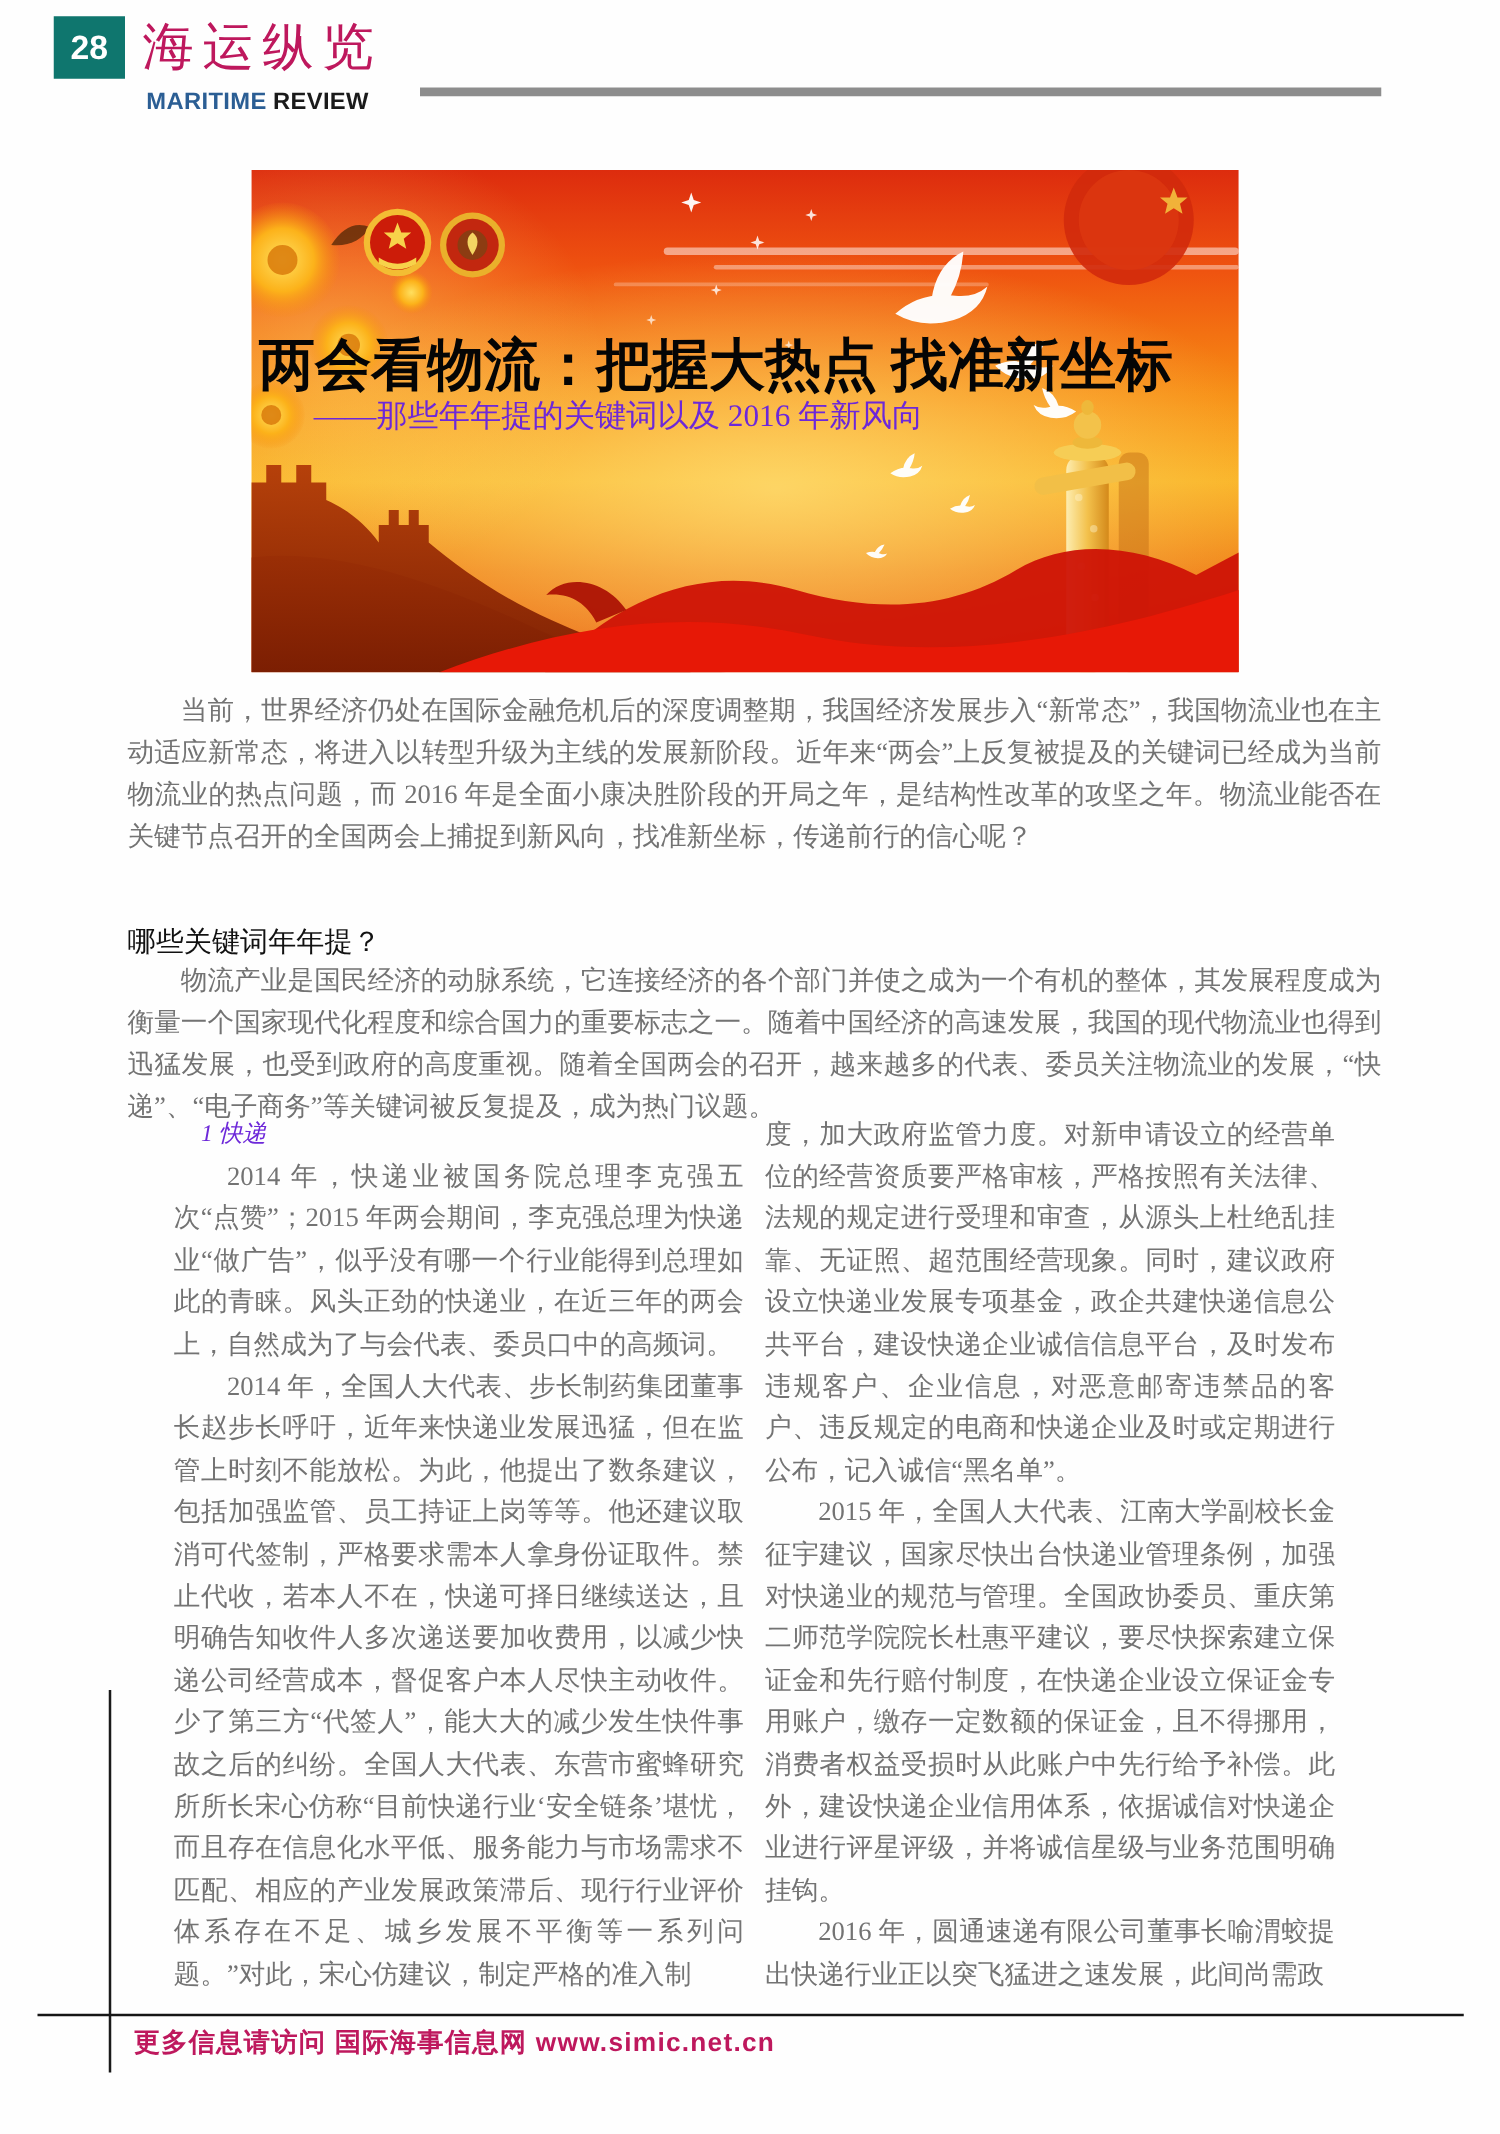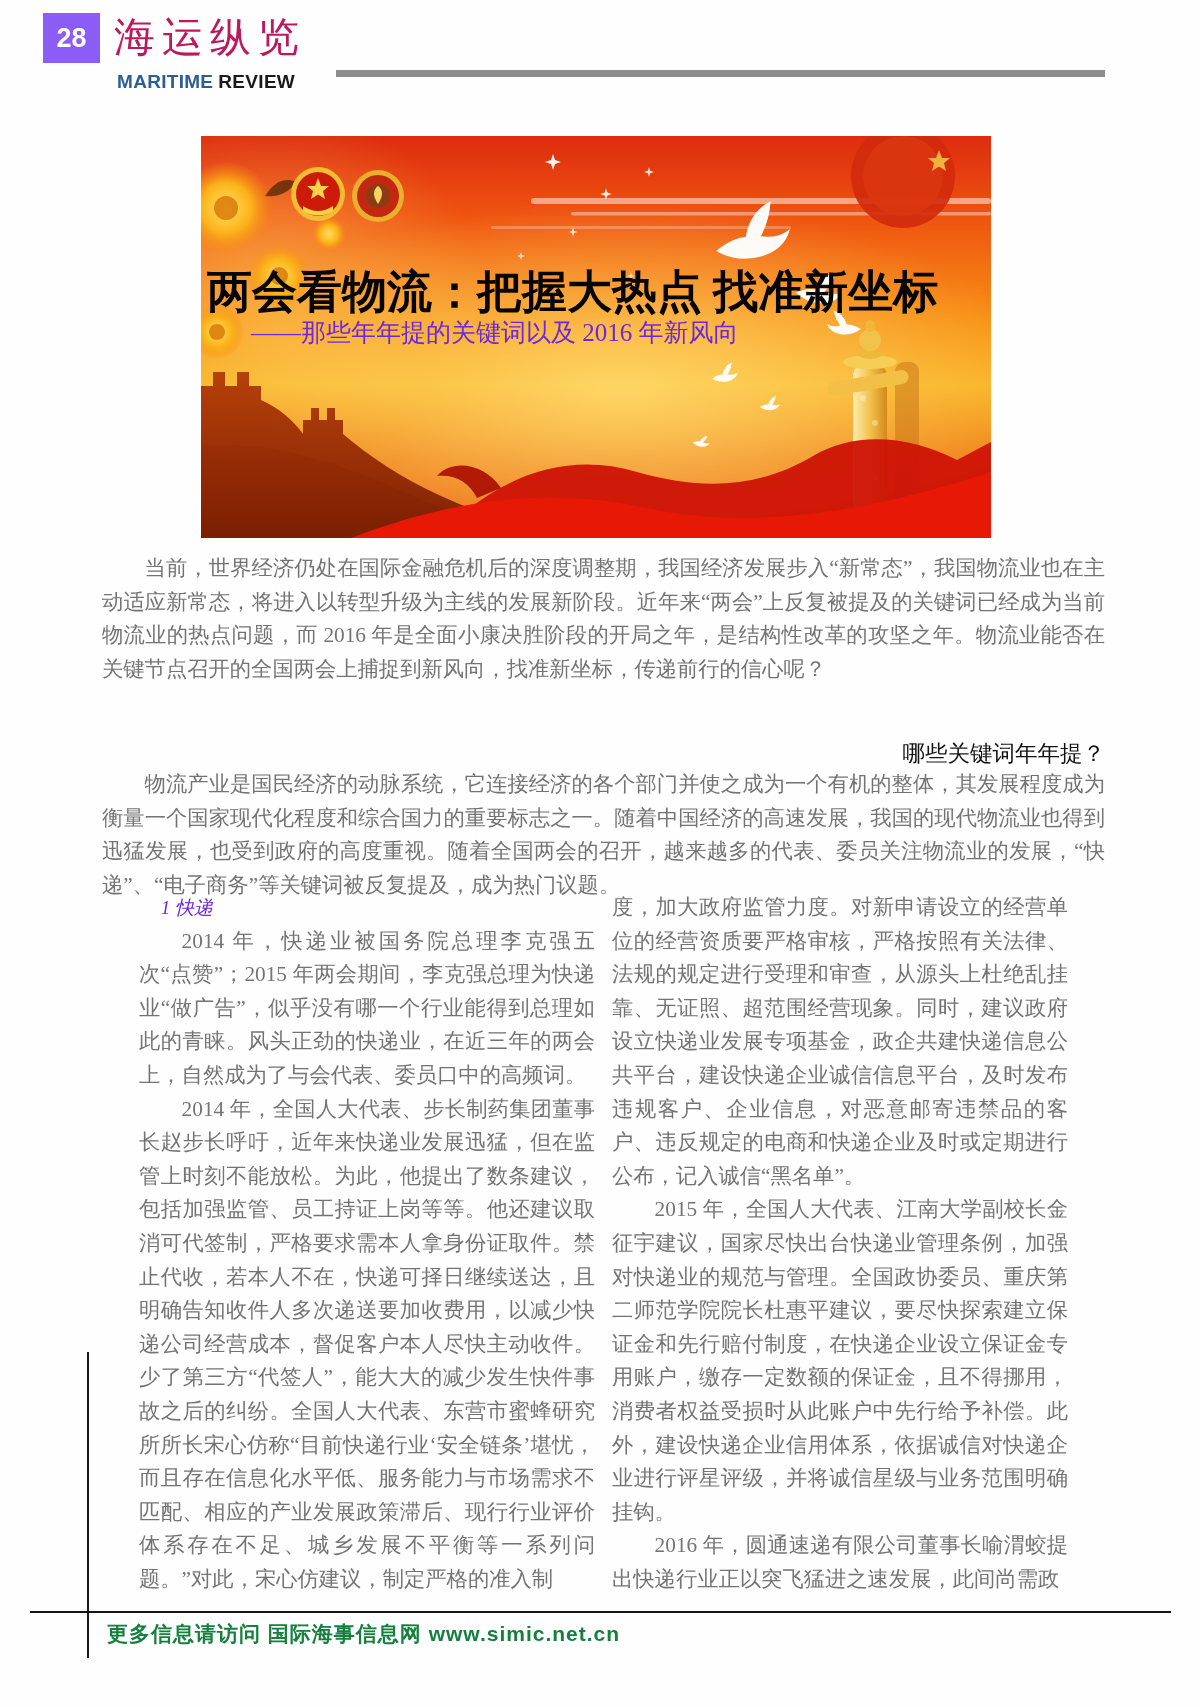--- a/index.html
+++ b/index.html
@@ -1,53 +1,53 @@
 <!DOCTYPE html>
 <html><head>
 <meta charset="utf-8">
 <title>Maritime Review p.28</title>
 <style>
   html,body{margin:0;padding:0;background:#ffffff;}
   .page{position:relative;width:1200px;height:1707px;background:#fefefe;overflow:hidden;
         font-family:"Liberation Serif","DejaVu Serif",serif;color:#121212;}
 
   
-  .pagenum{position:absolute;left:43px;top:13px;width:57px;height:50px;background:#8b5cf6;
+  .pagenum{position:absolute;left:43px;top:13px;width:57px;height:50px;background:#0f766e;
            color:#ffffff;font:700 27px "Liberation Sans",sans-serif;
            display:flex;align-items:center;justify-content:center;}
   .brand-cn{position:absolute;left:114px;top:10px;font-size:41px;letter-spacing:7px;color:#be185d;}
   .brand-en{position:absolute;left:117px;top:71px;font:700 19px "Liberation Sans",sans-serif;letter-spacing:.3px;}
   .brand-en .m{color:#2b5e94;}
   .brand-en .r{color:#1a1a1a;margin-left:5px;}
   .header-rule{position:absolute;left:336px;top:70px;width:769px;height:7px;background:#8d8d8d;}
 
   
   .banner{position:absolute;left:201px;top:136px;width:954px;height:402px;overflow:hidden;}
   .banner svg{position:absolute;left:0;top:0;}
   .banner-title{position:absolute;left:6px;top:126px;margin:0;white-space:nowrap;
                 font-size:45px;font-weight:800;color:#050505;letter-spacing:0px;z-index:3;}
   .banner-subtitle{position:absolute;left:50px;top:180px;margin:0;white-space:nowrap;
                    font-size:25px;font-weight:400;color:#6d28d9;z-index:3;}
 
   
   .para{margin:0;text-indent:2em;text-align:justify;font-size:21.3px;line-height:33.6px;color:#737373;}
   .noindent{text-indent:0;}
   .intro{position:absolute;left:102px;top:552px;width:1003px;}
-  .section-heading{position:absolute;left:102px;top:738px;width:1003px;margin:0;text-align:right;
+  .section-heading{position:absolute;left:102px;top:738px;width:1003px;margin:0;text-align:left;
                    font-size:22.5px;font-weight:400;color:#111111;}
   .lead{position:absolute;left:102px;top:768px;width:1003px;}
   .columns{position:absolute;left:139px;top:891px;width:929px;display:flex;gap:17px;}
   .col{width:456px;}
   .subhead{margin:0;text-indent:1.15em;font-size:19px;line-height:33.6px;color:#6d28d9;font-style:italic;}
 
   
   .crop-vline{position:absolute;left:87px;top:1352px;width:2px;height:306px;background:#1a1a1a;}
   .footer-rule{position:absolute;left:30px;top:1611px;width:1141px;height:2px;background:#151515;}
   .footer-text{position:absolute;left:107px;top:1620px;font:700 21px "Liberation Sans",sans-serif;
-               color:#15803d;letter-spacing:1px;}
+               color:#be185d;letter-spacing:1px;}
 </style>
 </head>
 <body>
 
 <div class="page">
 
   <div class="pagenum">28</div>
   <div class="brand-cn">海运纵览</div>
   <div class="brand-en"><span class="m">MARITIME</span><span class="r">REVIEW</span></div>
   <div class="header-rule"></div>

